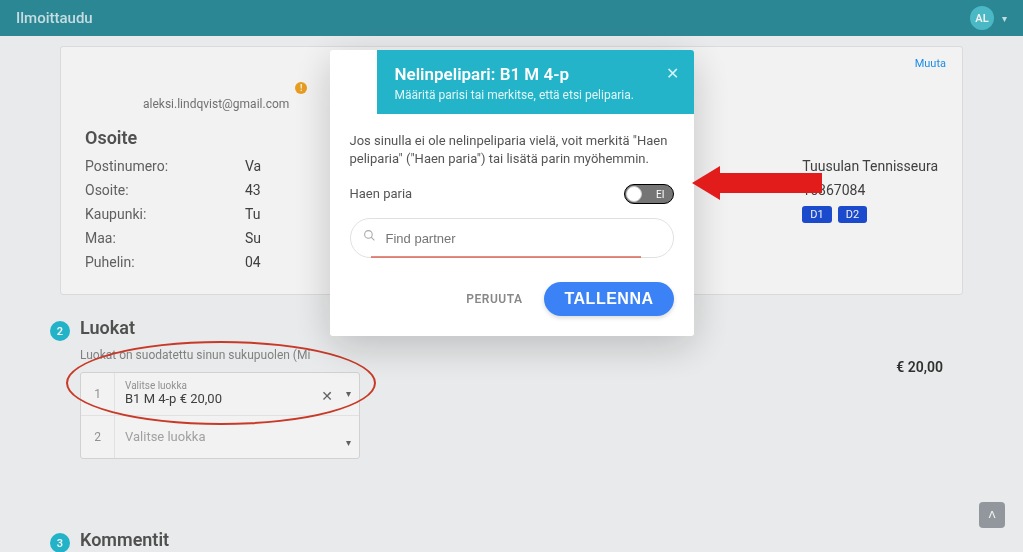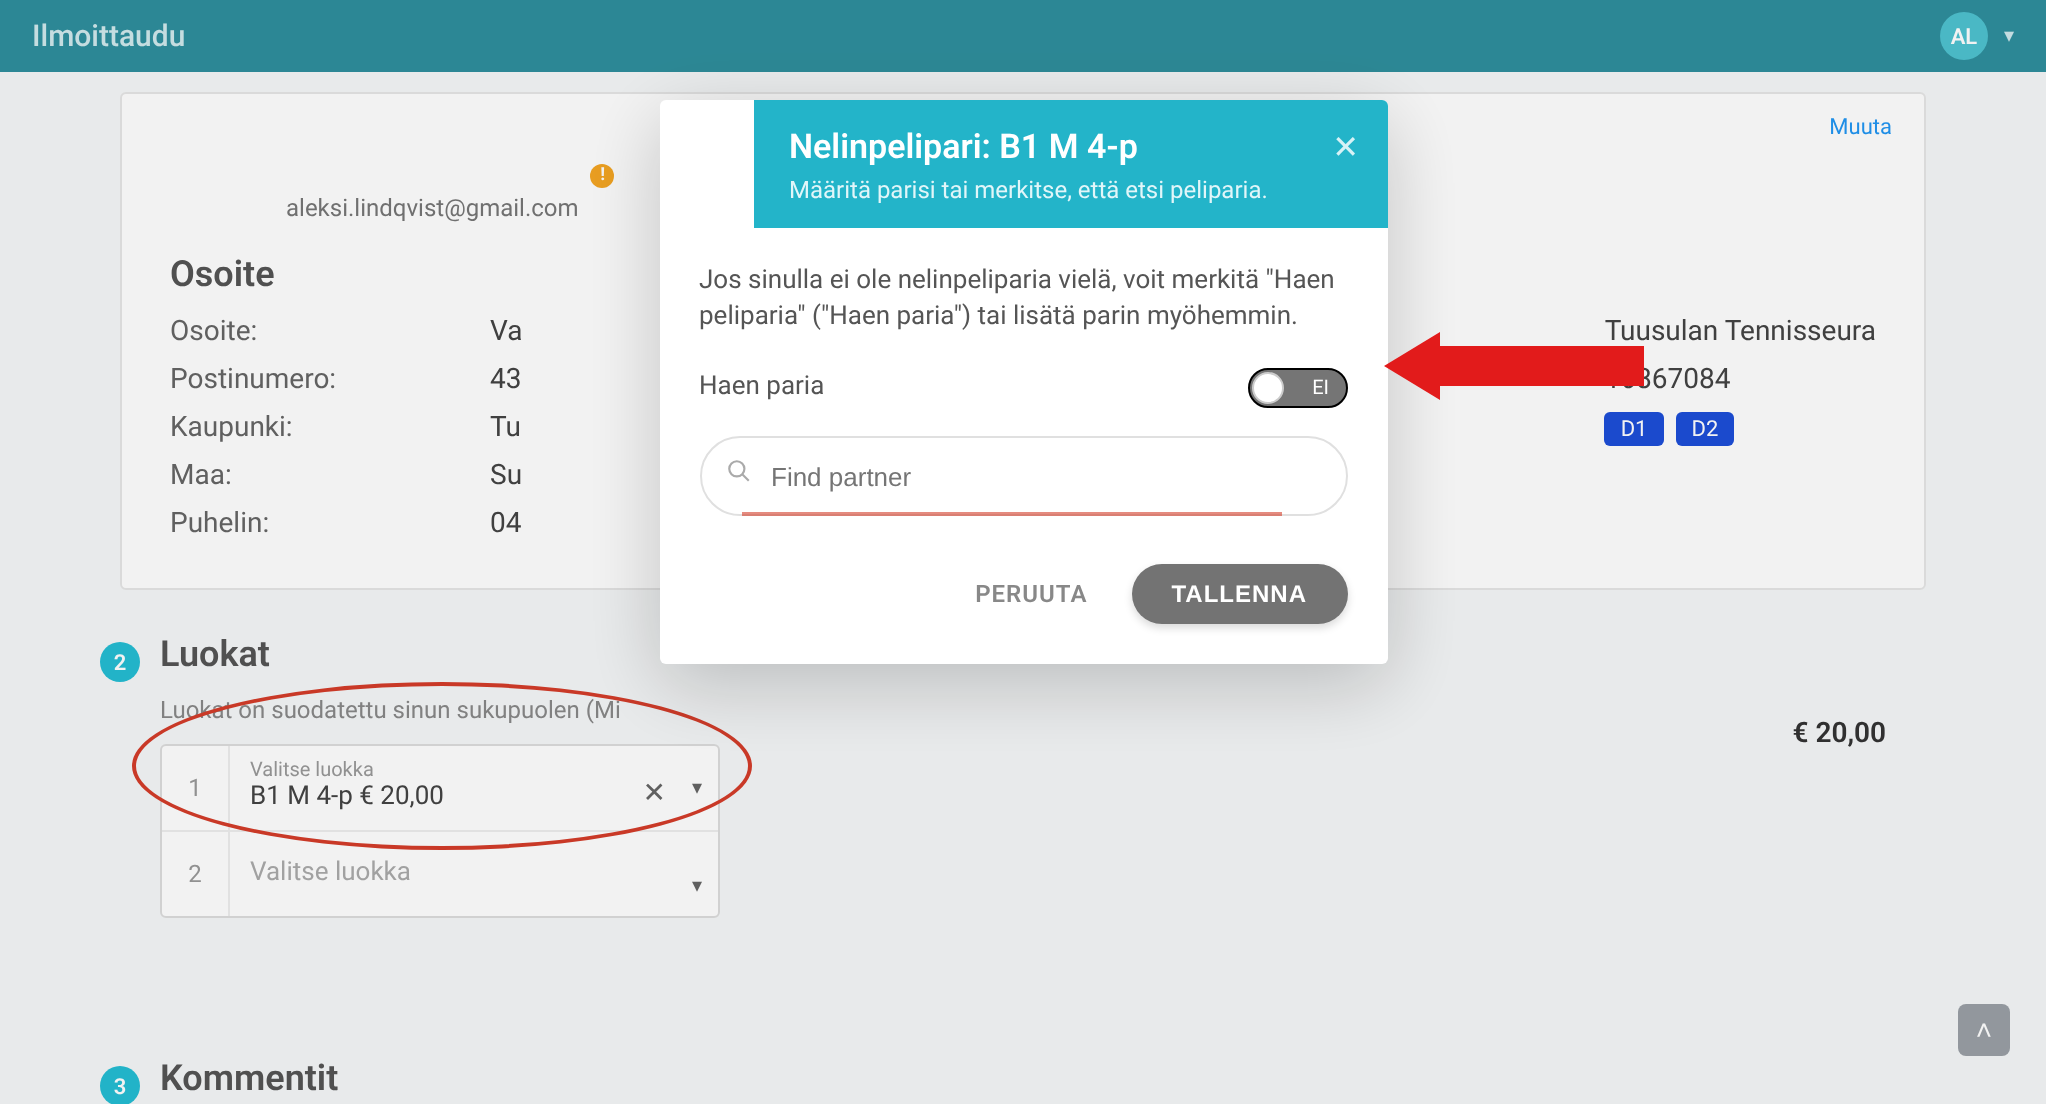--- a/index.html
+++ b/index.html
@@ -80,21 +80,21 @@
     .toggle-row { display:flex; align-items:center; justify-content:space-between; margin-top:16px;}
     .toggle { width:50px; height:20px; background:#757575; border-radius:10px; position:relative; cursor:pointer; border:1px solid #000000;}
     .toggle .knob { width:16px; height:16px; background:#fff; border:1px solid #ccc; border-radius:50%; position:absolute; left:1px; top:1px;}
     .toggle .tlbl { color:#fff; font-size:10px; position:absolute; right:8px; top:3px;}
     .search-wrap { margin-top:14px; border:1px solid #e0e0e0; border-radius:20px; height:40px; display:flex; align-items:center; padding:0 12px; position:relative;}
     .search-icon { color:#aaa; font-size:13px; margin-right:10px;}
     .search-input { border:none; outline:none; flex:1; font-size:13px; color:#666; }
     .search-underline { position:absolute; bottom:-1px; left:20px; width:270px; height:2px; background:#d43d2a; opacity:.6;}
     .modal-actions { display:flex; justify-content:flex-end; gap:22px; padding:14px 20px 20px; align-items:center;}
     .btn-text { color:#888; font-size:12px; letter-spacing:.5px; cursor:pointer; font-weight:600;}
-    .btn-primary { background:#737373; color:#fff; border:none; border-radius:18px; padding:8px 20px; font-size:12px; font-weight:600; letter-spacing:.5px; cursor:pointer; box-shadow:0 2px 4px rgba(0,0,0,.15);}
+    .btn-primary { background:#3b82f6; color:#fff; border:none; border-radius:18px; padding:8px 20px; font-size:16px; font-weight:600; letter-spacing:.5px; cursor:pointer; box-shadow:0 2px 4px rgba(0,0,0,.15);}
     .red-arrow { position:absolute; left:calc(50% + 180px); top:166px; width:130px; height:34px; pointer-events:none;}
     .red-arrow .shaft { position:absolute; left:28px; top:7px; width:102px; height:20px; background:#e21b1b;}
     .red-arrow .head { position:absolute; left:0; top:0; width:0; height:0; border-top:17px solid transparent; border-bottom:17px solid transparent; border-right:28px solid #e21b1b;}
   </style>
 </head>
 <body>
 
 <div class="topbar">
   <div class="topbar-title">Ilmoittaudu</div>
   <div class="topbar-right">
@@ -107,22 +107,22 @@
 
   <div class="card">
     <span class="muuta">Muuta</span>
     <div class="email-row">
       <span class="email-text">aleksi.lindqvist@gmail.com</span>
       <span class="warn-dot">!</span>
     </div>
     <div class="section-title">Osoite</div>
     <div class="addr-grid">
       <div class="addr-col addr-labels">
+        <div>Postinumero:</div>
         <div>Osoite:</div>
-        <div>Postinumero:</div>
         <div>Kaupunki:</div>
         <div>Maa:</div>
         <div>Puhelin:</div>
       </div>
       <div class="addr-col addr-values">
         <div>Va</div>
         <div>43</div>
         <div>Tu</div>
         <div>Su</div>
         <div>04</div>

